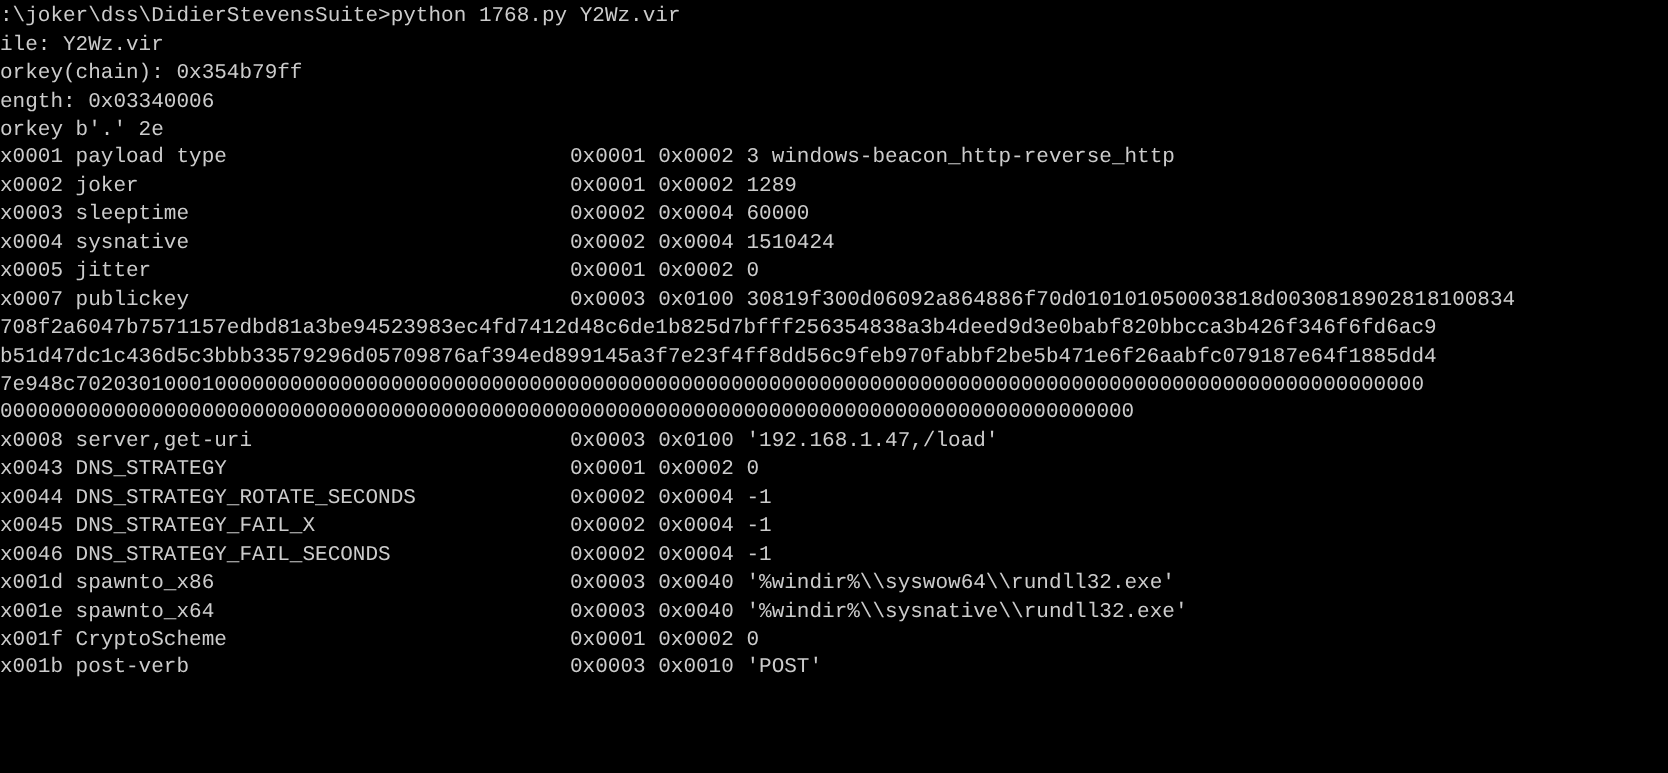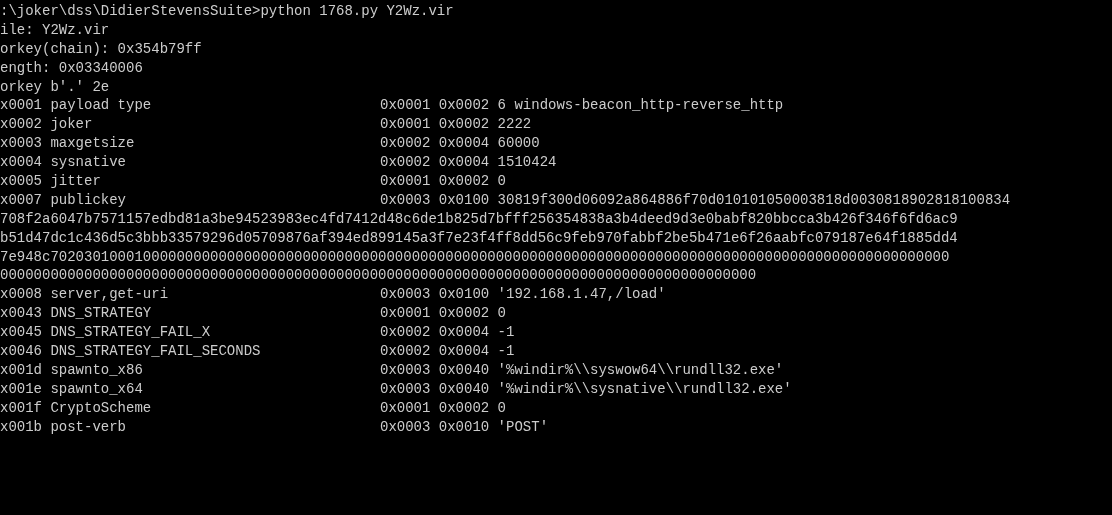--- a/index.html
+++ b/index.html
@@ -35,35 +35,36 @@
 </head>
 <body>
 
 <div class="line">:\joker\dss\DidierStevensSuite&gt;python 1768.py Y2Wz.vir</div>
 <div class="line">ile: Y2Wz.vir</div>
 <div class="line">orkey(chain): 0x354b79ff</div>
 <div class="line">ength: 0x03340006</div>
 <div class="line">orkey b'.' 2e</div>
 
 <div id="rows1-container">
-    <div class="line"><span class="col1">x0001 payload type</span><span class="col2">0x0001 0x0002 6 windows-beacon_http-reverse_http</span></div>
-    <div class="line"><span class="col1">x0002 joker</span><span class="col2">0x0001 0x0002 2222</span></div>
-    <div class="line"><span class="col1">x0003 maxgetsize</span><span class="col2">0x0002 0x0004 60000</span></div>
+    <div class="line"><span class="col1">x0001 payload type</span><span class="col2">0x0001 0x0002 3 windows-beacon_http-reverse_http</span></div>
+    <div class="line"><span class="col1">x0002 joker</span><span class="col2">0x0001 0x0002 1289</span></div>
+    <div class="line"><span class="col1">x0003 sleeptime</span><span class="col2">0x0002 0x0004 60000</span></div>
     <div class="line"><span class="col1">x0004 sysnative</span><span class="col2">0x0002 0x0004 1510424</span></div>
     <div class="line"><span class="col1">x0005 jitter</span><span class="col2">0x0001 0x0002 0</span></div>
     <div class="line"><span class="col1">x0007 publickey</span><span class="col2">0x0003 0x0100 30819f300d06092a864886f70d010101050003818d0030818902818100834</span></div>
   </div>
 <div id="pubkey-container">
     <div class="line">708f2a6047b7571157edbd81a3be94523983ec4fd7412d48c6de1b825d7bfff256354838a3b4deed9d3e0babf820bbcca3b426f346f6fd6ac9</div>
     <div class="line">b51d47dc1c436d5c3bbb33579296d05709876af394ed899145a3f7e23f4ff8dd56c9feb970fabbf2be5b471e6f26aabfc079187e64f1885dd4</div>
     <div class="line">7e948c70203010001000000000000000000000000000000000000000000000000000000000000000000000000000000000000000000000000</div>
     <div class="line">000000000000000000000000000000000000000000000000000000000000000000000000000000000000000000</div>
   </div>
 <div id="rows2-container">
     <div class="line"><span class="col1">x0008 server,get-uri</span><span class="col2">0x0003 0x0100 '192.168.1.47,/load'</span></div>
     <div class="line"><span class="col1">x0043 DNS_STRATEGY</span><span class="col2">0x0001 0x0002 0</span></div>
+    <div class="line"><span class="col1">x0044 DNS_STRATEGY_ROTATE_SECONDS</span><span class="col2">0x0002 0x0004 -1</span></div>
     <div class="line"><span class="col1">x0045 DNS_STRATEGY_FAIL_X</span><span class="col2">0x0002 0x0004 -1</span></div>
     <div class="line"><span class="col1">x0046 DNS_STRATEGY_FAIL_SECONDS</span><span class="col2">0x0002 0x0004 -1</span></div>
     <div class="line"><span class="col1">x001d spawnto_x86</span><span class="col2">0x0003 0x0040 '%windir%\\syswow64\\rundll32.exe'</span></div>
     <div class="line"><span class="col1">x001e spawnto_x64</span><span class="col2">0x0003 0x0040 '%windir%\\sysnative\\rundll32.exe'</span></div>
     <div class="line"><span class="col1">x001f CryptoScheme</span><span class="col2">0x0001 0x0002 0</span></div>
     <div class="line"><span class="col1">x001b post-verb</span><span class="col2">0x0003 0x0010 'POST'</span></div>
   </div>
 
 </body></html>

